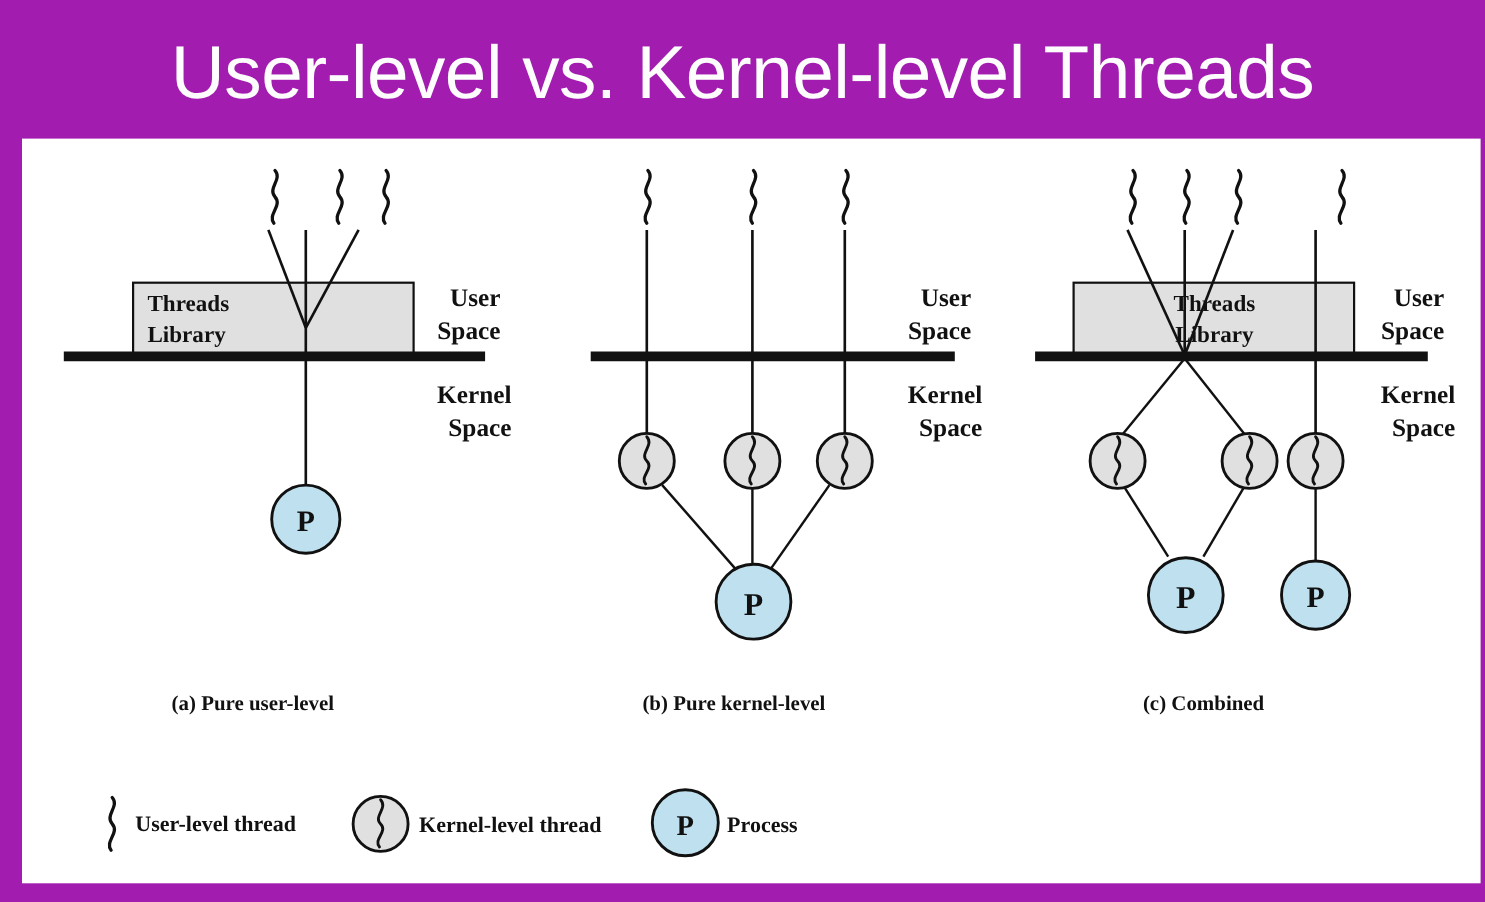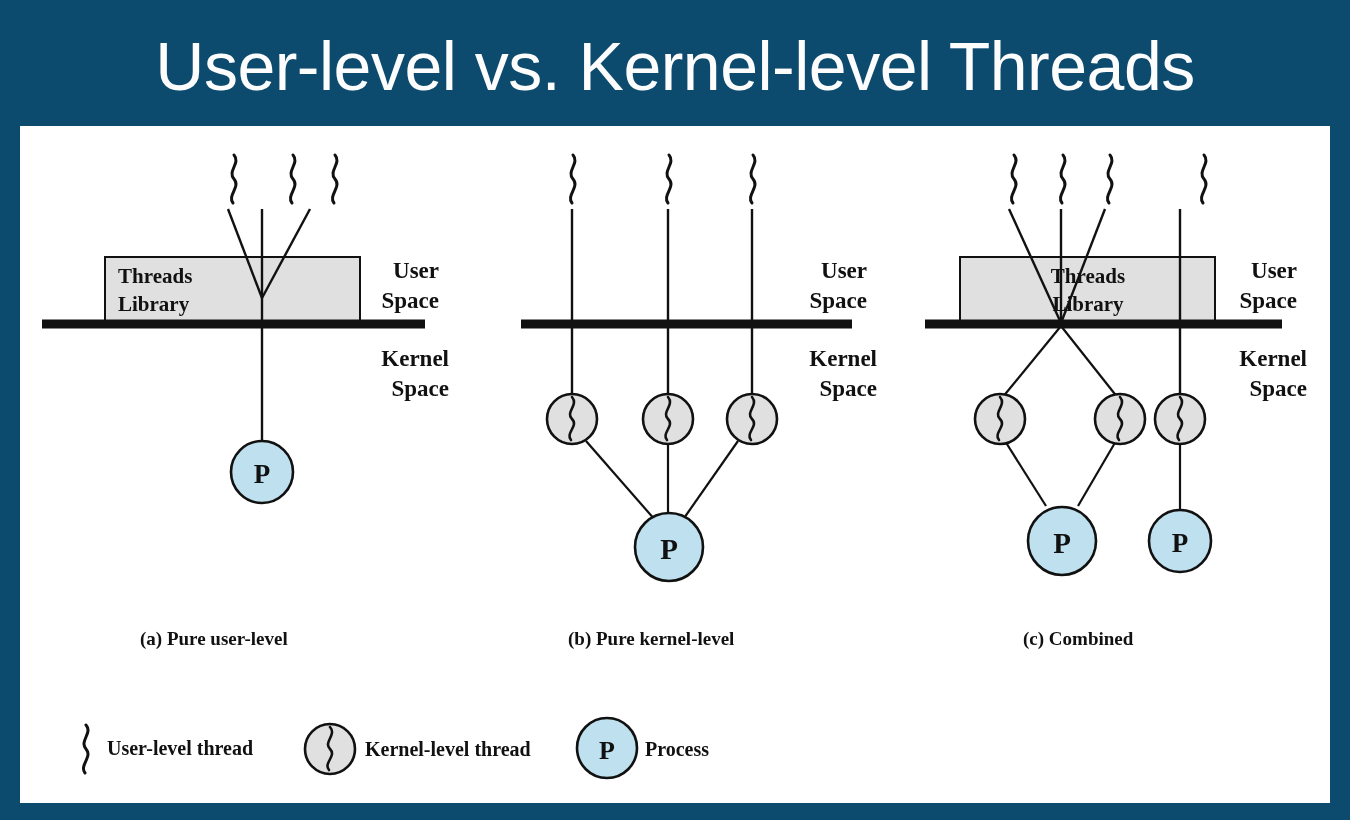--- a/index.html
+++ b/index.html
@@ -5,21 +5,21 @@
 <style>
   html, body {
     margin: 0;
     padding: 0;
     background: #2b2b2e;
   }
   #stage {
     position: relative;
     width: 1350px;
     height: 820px;
-    background: #0c4a6e;
+    background: #a21caf;
     overflow: hidden;
     font-family: "Liberation Sans", sans-serif;
   }
   #slide-title {
     position: absolute;
     left: 0;
     top: 26px;
     width: 1350px;
     text-align: center;
     color: #fdfdfd;
@@ -30,20 +30,21 @@
     line-height: 80px;
     white-space: nowrap;
   }
   #figure-card {
     position: absolute;
     left: 20px;
     top: 126px;
     width: 1310px;
     height: 677px;
     background: #ffffff;
+    padding-left: 16px;
   }
   #figure-svg {
     display: block;
     width: 1310px;
     height: 677px;
   }
   .serif-bold {
     font-family: "Liberation Serif", "DejaVu Serif", serif;
     font-weight: 700;
     fill: #111111;

